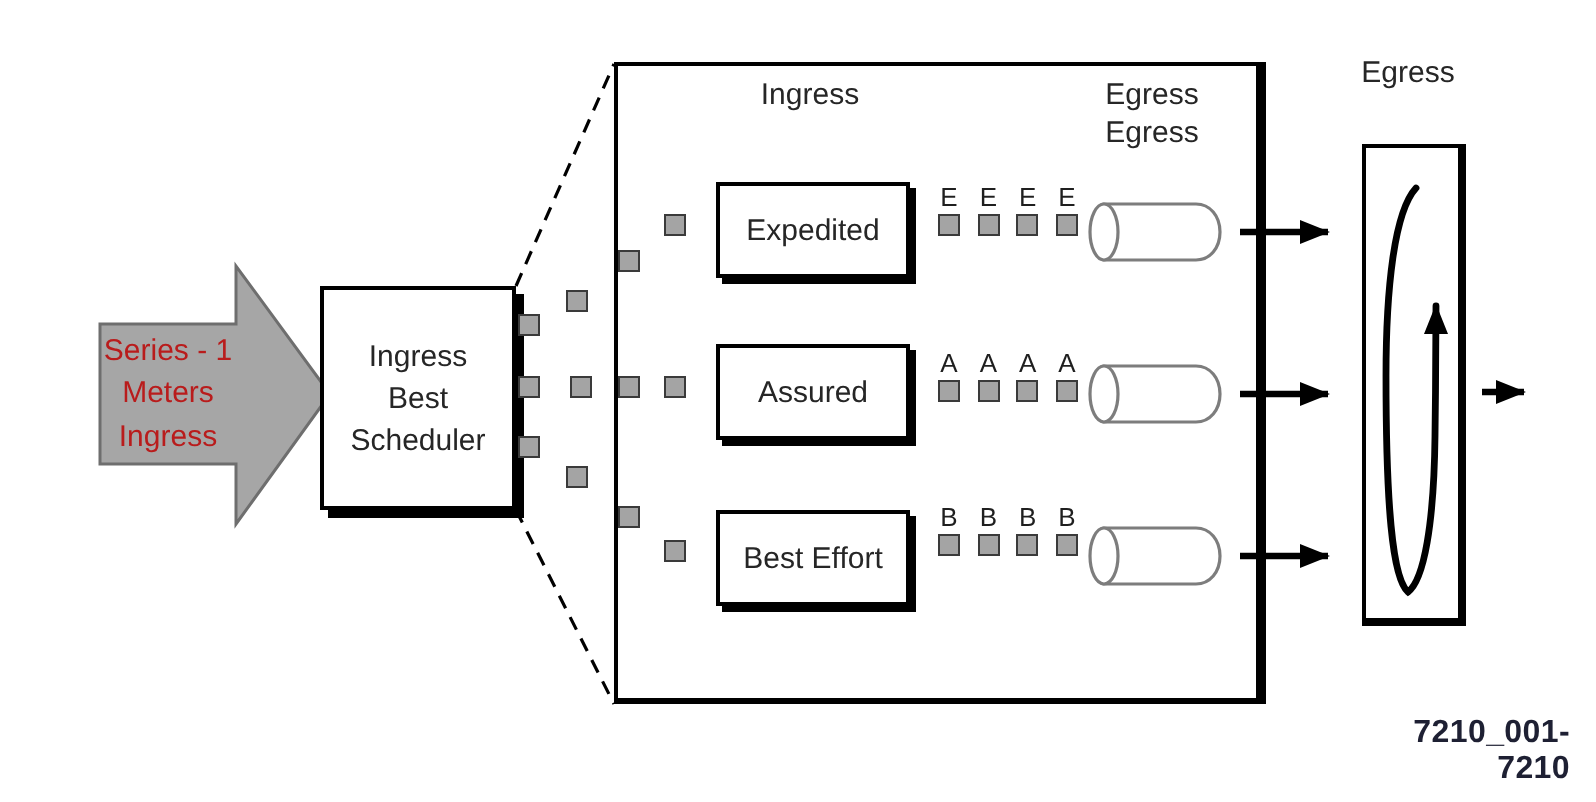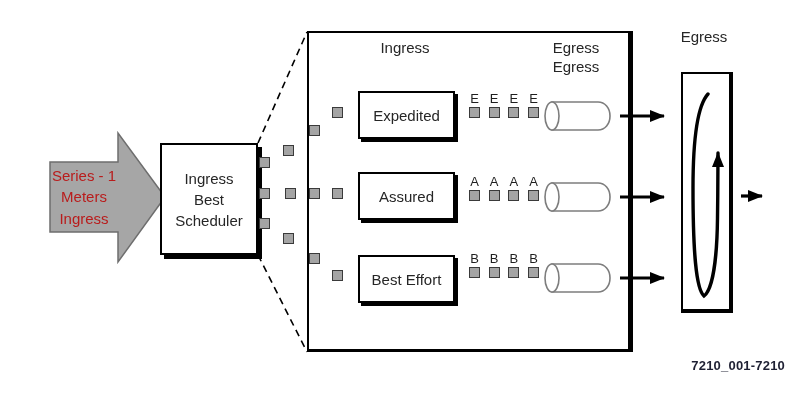--- a/index.html
+++ b/index.html
@@ -40,21 +40,21 @@
     position:absolute;width:11px;height:11px;background:#a4a4a4;border:1px solid #3a3a3a;
   }
   .qcells{
     position:absolute;left:469px;width:70px;display:flex;justify-content:space-between;
   }
   .qcell{display:flex;flex-direction:column;align-items:center;}
   .qtag{font-size:13px;line-height:13px;color:#1f1f1f;margin-bottom:2px;}
   .qsq{width:11px;height:11px;background:#a4a4a4;border:1px solid #3a3a3a;}
   .figid{
     position:absolute;left:683px;top:358px;width:102px;text-align:right;
-    font-size:13px;font-weight:700;color:#1e2033;letter-spacing:0.2px;
+    font-size:16px;font-weight:700;color:#1e2033;letter-spacing:0.2px;
   }
 </style>
 </head>
 <body>
 
 <div class="canvas">
 
   <svg class="layer" width="798" height="401">
     <polygon points="50,162 118,162 118,133 165,197 118,262 118,232 50,232" fill="#a6a6a6" stroke="#6e6e6e" stroke-width="1.5"></polygon>
     <line x1="258" y1="143" x2="307" y2="32" stroke="#000" stroke-width="1.6" stroke-dasharray="7 5"></line>

